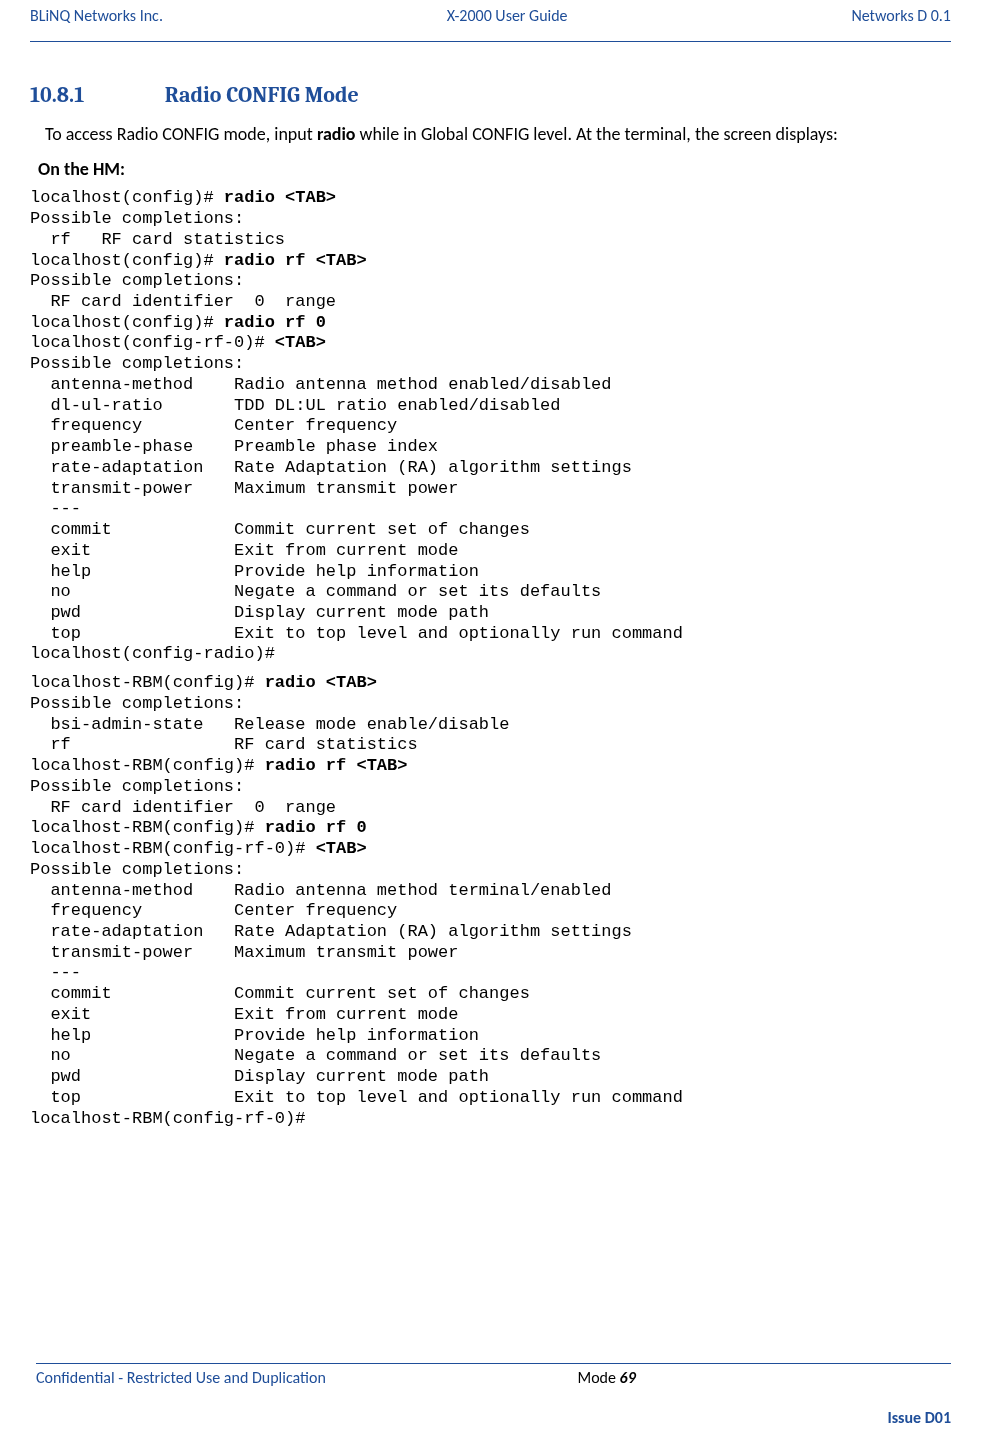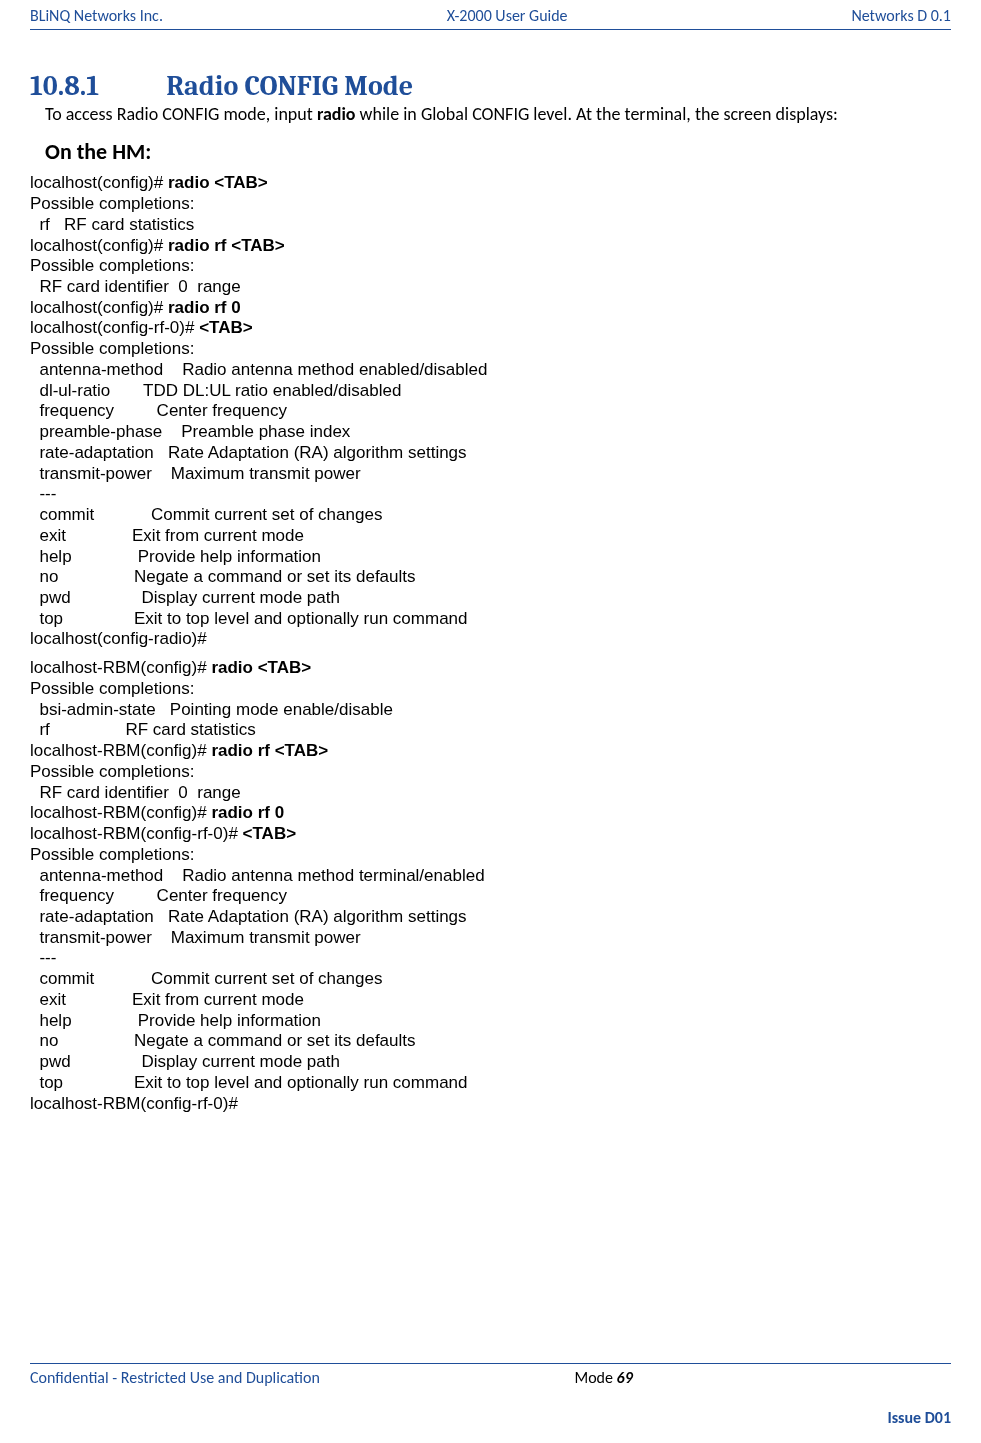--- a/index.html
+++ b/index.html
@@ -10,52 +10,53 @@
       font-family: Calibri, Arial, sans-serif;
       font-size: 17px;
       color: #000;
       position: relative;
       padding: 0 30px;
     }
     .header {
       display: flex;
       justify-content: space-between;
       border-bottom: 1.5px solid #1f4e99;
-      padding: 6px 0 4px 0;
+      padding: 6px 0 16px 0;
       color: #1f4e99;
       font-size: 16px;
     }
     .footer {
       position: absolute;
       bottom: 16px;
-      left: 30px;
+      left: 36px;
       right: 30px;
       border-top: 1.5px solid #1f4e99;
       padding-top: 4px;
       display: flex;
       justify-content: space-between;
       color: #1f4e99;
       font-size: 16px;
     }
     .footer .page { color: #000; }
     .footer .page .num { font-weight: bold; font-style: italic; }
     .footer .issue { font-weight: bold; margin-top: 40px; }
     .content { padding-top: 40px; }
     h2 {
       color: #1f4e99;
       font-family: Cambria, Georgia, serif;
       font-weight: bold;
-      font-size: 28px;
+      font-size: 22px;
+      margin-bottom: 14px;
     }
     h2 .secnum { display: inline-block; min-width: 130px; }
     p.body { font-size: 18px; margin-bottom: 12px; line-height: 1.35; margin-left: 15px; }
     p.body .b { font-weight: bold; }
-    p.subhead { font-weight: bold; font-size: 22px; margin: 8px 15px; }
+    p.subhead { font-weight: bold; font-size: 18px; margin: 8px 8px; }
     pre.term {
-      font-family: Liberation Sans, sans-serif;
+      font-family: Liberation Mono, monospace;
       font-size: 17px;
       line-height: 1.22;
       white-space: pre;
       margin-bottom: 8px;
     }
     pre.term .b { font-weight: bold; }
   </style>
 </head>
 <body>
 
@@ -98,21 +99,21 @@
 <span>  exit              Exit from current mode</span>
 <span>  help              Provide help information</span>
 <span>  no                Negate a command or set its defaults</span>
 <span>  pwd               Display current mode path</span>
 <span>  top               Exit to top level and optionally run command</span>
 <span>localhost(config-radio)#</span></pre>
 
 
   <pre class="term"><span>localhost-RBM(config)# </span><span class="b">radio &lt;TAB&gt;</span>
 <span>Possible completions:</span>
-<span>  bsi-admin-state   Pointing mode enable/disable</span>
+<span>  bsi-admin-state   Release mode enable/disable</span>
 <span>  rf                RF card statistics</span>
 <span>localhost-RBM(config)# </span><span class="b">radio rf &lt;TAB&gt;</span>
 <span>Possible completions:</span>
 <span>  RF card identifier  0  range</span>
 <span>localhost-RBM(config)# </span><span class="b">radio rf 0</span>
 <span>localhost-RBM(config-rf-0)# </span><span class="b">&lt;TAB&gt;</span>
 <span>Possible completions:</span>
 <span>  antenna-method    Radio antenna method terminal/enabled</span>
 <span>  frequency         Center frequency</span>
 <span>  rate-adaptation   Rate Adaptation (RA) algorithm settings</span>

